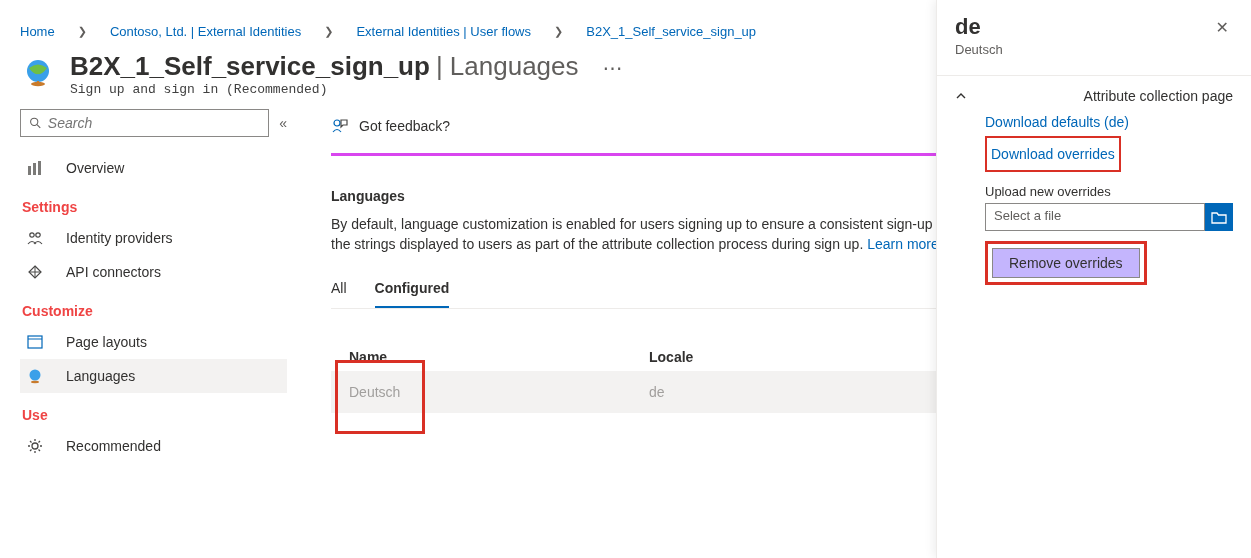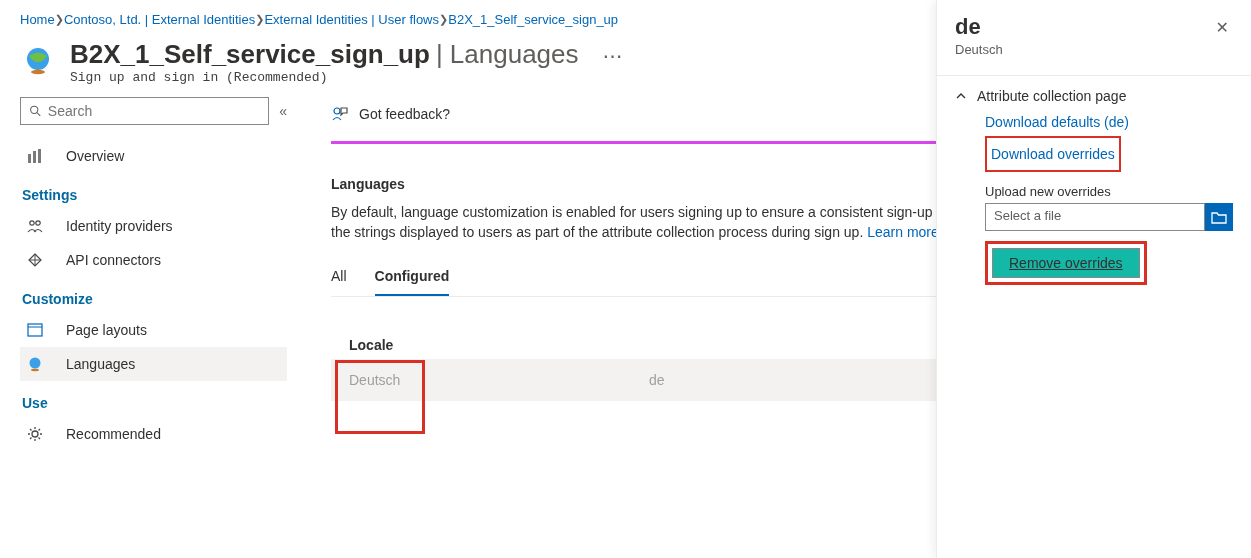--- a/index.html
+++ b/index.html
@@ -1,42 +1,42 @@
 <!DOCTYPE html>
 <html><head>
 <meta charset="utf-8">
 <style>
 * { box-sizing: border-box; margin: 0; padding: 0; }
 body { font-family: "Segoe UI", Arial, sans-serif; font-size: 14px; color: #323130; background: #fff; width: 1251px; height: 558px; overflow: hidden; position: relative; }
 a { color: #0067b8; text-decoration: none; cursor: pointer; }
 
 
-.breadcrumb { display: flex; align-items: center; gap: 0; padding: 12px 20px 8px 20px; font-size: 13px; }
+.breadcrumb { display: flex; align-items: center; gap: 23px; padding: 24px 20px 8px 20px; font-size: 13px; }
 .breadcrumb .crumb { color: #0067b8; }
 .breadcrumb .sep { color: #605e5c; font-size: 11px; }
 
 
 .page-head { display: flex; align-items: flex-start; padding: 4px 20px 12px 20px; gap: 14px; }
 .globe-icon { width: 36px; height: 36px; display: flex; align-items: center; justify-content: center; margin-top: 4px; }
 .page-title-row { display: flex; align-items: baseline; gap: 6px; }
 .page-title-main { font-size: 26px; font-weight: 600; }
 .page-title-sub { font-size: 26px; font-weight: 400; color: #605e5c; }
 .ellipsis { font-size: 20px; color: #605e5c; margin-left: 18px; cursor: pointer; }
 .page-desc { font-size: 13px; color: #404040; margin-top: 0; font-family: Liberation Mono, monospace; }
 
 
 .body-cols { display: flex; }
 .sidebar { width: 303px; padding: 0 16px 16px 20px; }
 .search-row { display: flex; align-items: center; gap: 10px; margin-bottom: 14px; }
 .search-box { flex: 1; border: 1px solid #8a8886; padding: 5px 8px; display: flex; align-items: center; gap: 6px; color: #605e5c; background: #fff; }
-.search-box input { border: none; outline: none; width: 100%; font-size: 14px; color: #323130; }
+.search-box input { border: none; outline: none; width: 100%; font-size: 14px; color: #323130; font-style: italic; }
 .chevrons { color: #605e5c; font-size: 14px; cursor: pointer; }
 .nav-item { display: flex; align-items: center; gap: 22px; padding: 8px 6px; cursor: pointer; font-size: 14px; color: #323130; }
 .nav-item.selected { background: #f3f2f1; }
-.nav-section { font-size: 14px; font-weight: 600; color: #0369a1; padding: 14px 6px 6px 2px; }
+.nav-section { font-size: 14px; font-weight: 600; color: #ef4444; padding: 14px 6px 6px 2px; }
 .nav-icn { width: 18px; height: 18px; display: inline-flex; align-items: center; justify-content: center; color: #494847; }
 
 
 .main { flex: 1; padding: 0 16px 0 28px; min-width: 0; }
 .feedback-row { display: flex; align-items: center; gap: 10px; padding: 8px 0 18px 0; border-bottom: 3px solid #d946ef; margin-bottom: 32px; }
 .feedback-row a { color: #323130; }
 .section-label { font-weight: 600; margin-bottom: 10px; }
 .para { font-size: 14px; line-height: 20px; margin-bottom: 18px; }
 .tabs { display: flex; gap: 28px; border-bottom: 1px solid #edebe9; margin-bottom: 34px; }
 .tab { padding: 8px 0 10px 0; cursor: pointer; color: #323130; }
@@ -47,29 +47,29 @@
 .hl-red { border: 3px solid #d93025; }
 .hl-name { position: absolute; left: 335px; top: 360px; width: 90px; height: 74px; pointer-events: none; }
 
 
 .panel { position: absolute; right: 0; top: 0; width: 315px; height: 100%; background: #fff; border-left: 1px solid #edebe9; box-shadow: -2px 0 10px rgba(0,0,0,.08); padding: 14px 18px; }
 .panel-head { display: flex; justify-content: space-between; align-items: flex-start; }
 .panel-title { font-size: 22px; font-weight: 600; }
 .panel-sub { font-size: 13px; color: #605e5c; margin-top: 2px; }
 .close-x { font-size: 16px; color: #605e5c; cursor: pointer; padding: 4px; }
 .panel-divider { border-top: 1px solid #edebe9; margin: 18px -18px 12px -18px; }
-.accordion-head { display: flex; align-items: center; gap: 10px; cursor: pointer; font-size: 14px; }
+.accordion-head { display: flex; align-items: center; gap: 10px; cursor: pointer; font-size: 14px; justify-content: space-between; }
 .accordion-body { padding: 10px 0 0 30px; }
 .link-row { display: block; margin-bottom: 6px; }
 .hl-dl { display: inline-block; border: 2px solid #d93025; padding: 8px 4px; margin-bottom: 6px; }
 .upload-label { font-size: 13px; color: #323130; margin: 6px 0 4px 0; }
 .file-row { display: flex; margin-bottom: 10px; }
 .file-input { flex: 1; border: 1px solid #8a8886; padding: 4px 8px; color: #605e5c; font-size: 13px; }
 .folder-btn { width: 28px; height: 28px; background: #0067b8; display: flex; align-items: center; justify-content: center; color: #fff; cursor: pointer; }
-.remove-btn { display: inline-block; border: 1px solid #8a8886; padding: 6px 16px; background: #14b8a6; cursor: pointer; font-size: 14px; text-decoration: underline; }
+.remove-btn { display: inline-block; border: 1px solid #8a8886; padding: 6px 16px; background: #c4b5fd; cursor: pointer; font-size: 14px; }
 .hl-remove { border: 3px solid #d93025; display: inline-block; padding: 4px; }
 
 svg { display: block; }
 </style>
 </head>
 <body>
 
 <div class="breadcrumb">
   <a class="crumb">Home</a>
   <span class="sep">❯</span>
@@ -203,20 +203,21 @@
     <p class="para">
       <span>By default, language customization is enabled for users signing up to ensure a consistent sign-up experience. You can use languages to modify the strings displayed to users as part of the attribute collection process during sign up. </span><a>Learn more about language customization in user flows.</a>
     </p>
 
     <div class="tabs">
       <div class="tab">All</div>
       <div class="tab active">Configured</div>
     </div>
 
     <div class="tbl-head">
+      <div class="tbl-col-name">Name</div>
       <div>Locale</div>
     </div>
     <div class="tbl-row">
       <div class="tbl-col-name">Deutsch</div>
       <div>de</div>
     </div>
   </div>
 </div>
 
 <div class="hl-red hl-name"></div>

